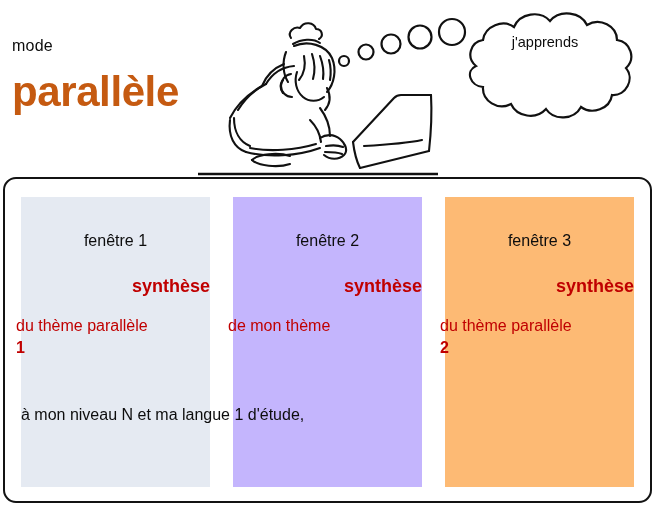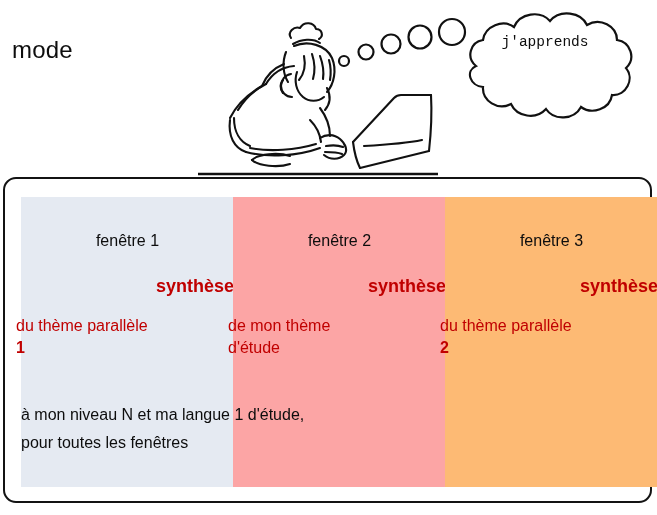--- a/index.html
+++ b/index.html
@@ -22,21 +22,21 @@
     left: 0;
     top: 0;
     width: 657px;
     height: 176px;
   }
 
   #mode-label {
     position: absolute;
     left: 12px;
     top: 38px;
-    font-size: 24px;
+    font-size: 16px;
     color: #0d0d0d;
     font-weight: 400;
     letter-spacing: 0.2px;
     line-height: 1;
   }
 
   #mode-title {
     position: absolute;
     left: 12px;
     top: 71px;
@@ -65,21 +65,20 @@
 
   #bubble-text {
     position: absolute;
     left: 470px;
     top: 32px;
     width: 150px;
     text-align: center;
     font-size: 14.5px;
     color: #0d0d0d;
     line-height: 1.46;
-    font-family: Liberation Mono, monospace;
   }
   #bubble-text span { display: block; }
 
   
   #panel {
     position: absolute;
     left: 3px;
     top: 177px;
     width: 649px;
     height: 326px;
@@ -95,24 +94,23 @@
     top: 18px;
     width: 613px;
     height: 290px;
   }
 
   .column {
     position: absolute;
     top: 0;
     width: 189px;
     height: 290px;
-    padding-left: 24px;
   }
   .col-1 { left: 0px;   background: #e5eaf2; }
-  .col-2 { left: 212px; background: #fca5a5; }
+  .col-2 { left: 212px; background: #c4b5fd; }
   .col-3 { left: 424px; background: #fdba74; }
 
   .col-head {
     position: absolute;
     left: 0;
     top: 36px;
     width: 100%;
     text-align: center;
     font-size: 16px;
     color: #0d0d0d;
@@ -156,20 +154,21 @@
     z-index: 5;
   }
   #footer-note span { display: block; }
 </style>
 </head>
 <body>
 
 <div id="header">
 
   <div id="mode-label">mode</div>
+  <div id="mode-title">parallèle</div>
 
   <div id="illustration">
     <svg width="240" height="176" viewBox="0 0 240 176" xmlns="http://www.w3.org/2000/svg" fill="none" stroke="#111111" stroke-width="2.1" stroke-linecap="round" stroke-linejoin="round">
 
       <path d="M93 38 c-4-6 3-12 9-10 c4-7 14-6 16 1 c6 0 8 7 3 10"></path>
       <path d="M95 44 c8 -5 20 -6 27 -1"></path>
 
       <path d="M88 52 c-4 10 -3 22 2 30"></path>
       <path d="M96 46 c14 -6 32 -1 38 12 c5 12 2 26 -5 34"></path>
       <path d="M106 56 c2 10 0 18 -5 24"></path>
@@ -252,32 +251,30 @@
         <span class="ln">du thème parallèle</span>
         <span class="num">1</span>
       </div>
     </div>
 
     <div class="column col-2">
       <div class="col-head">fenêtre 2</div>
       <div class="col-emph">synthèse</div>
       <div class="col-sub">
         <span class="ln">de mon thème</span>
-        <span class="ln">d'étude</span>
       </div>
     </div>
 
     <div class="column col-3">
       <div class="col-head">fenêtre 3</div>
       <div class="col-emph">synthèse</div>
       <div class="col-sub">
         <span class="ln">du thème parallèle</span>
         <span class="num">2</span>
       </div>
     </div>
 
     <div id="footer-note">
       <span>à mon niveau N  et ma langue 1 d'étude,</span>
-      <span>pour toutes les fenêtres</span>
     </div>
 
   </div>
 </div>
 
 </body></html>

